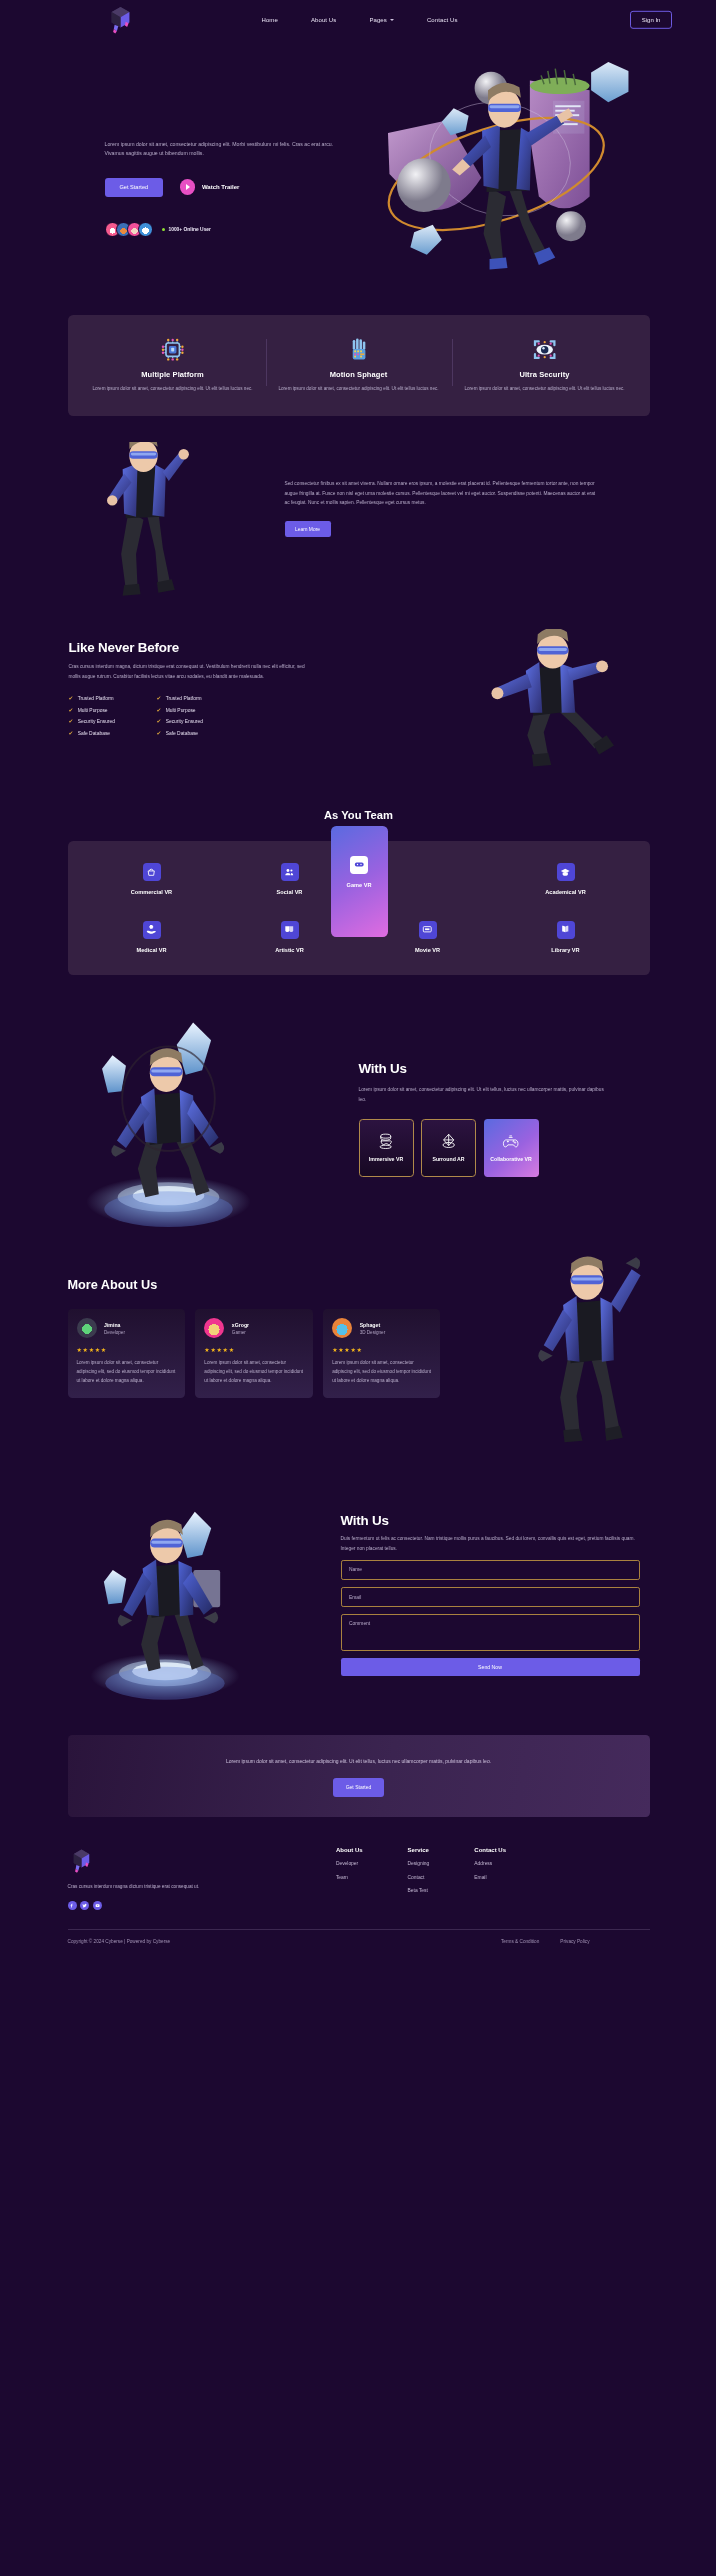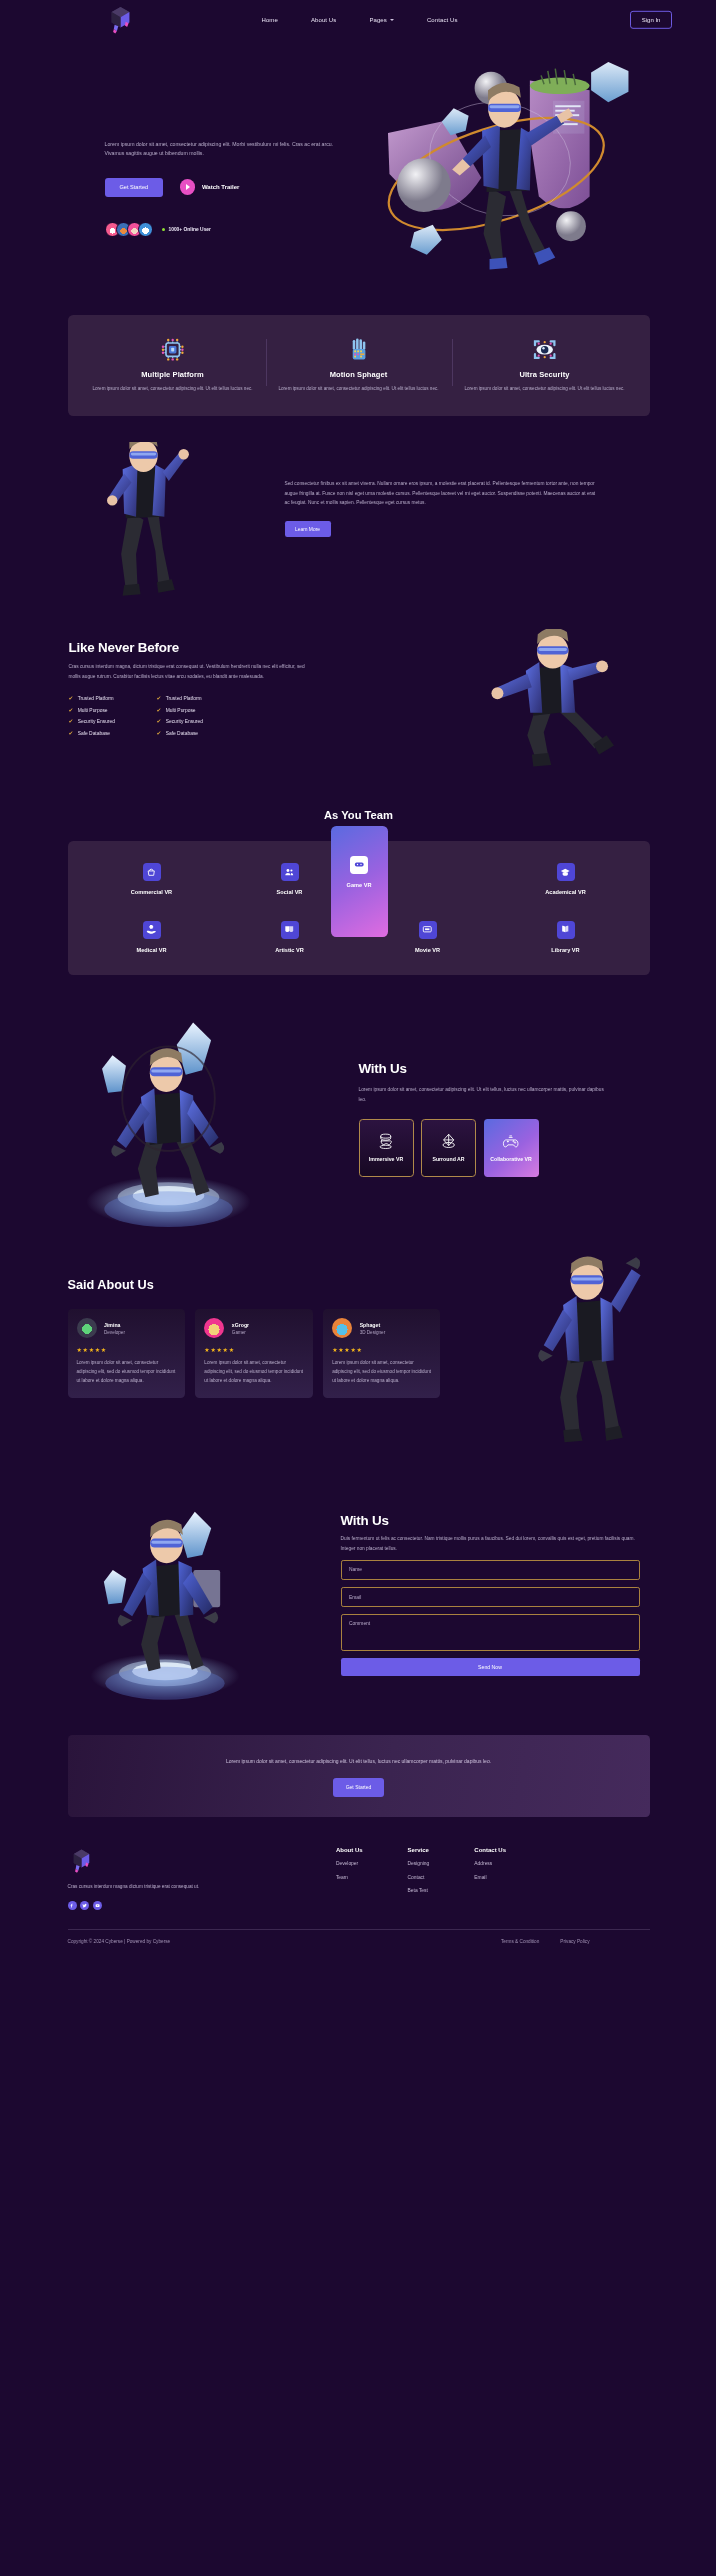--- a/index.html
+++ b/index.html
@@ -710,21 +710,21 @@
           </g>
         </svg>
         <span>Collaborative VR</span>
       </div>
 
     </div>
   </div>
 </section>
 
 <section class="testi">
-  <h2 class="testi-h2">Said About Us</h2>
+  <h2 class="testi-h2">More About Us</h2>
   <div class="testi-row">
 
     <div class="testi-card">
       <div class="testi-head">
         <span class="testi-av ta1"></span>
         <div>
           <div class="testi-name">Jimina</div>
           <div class="testi-role">Developer</div>
         </div>
       </div>

